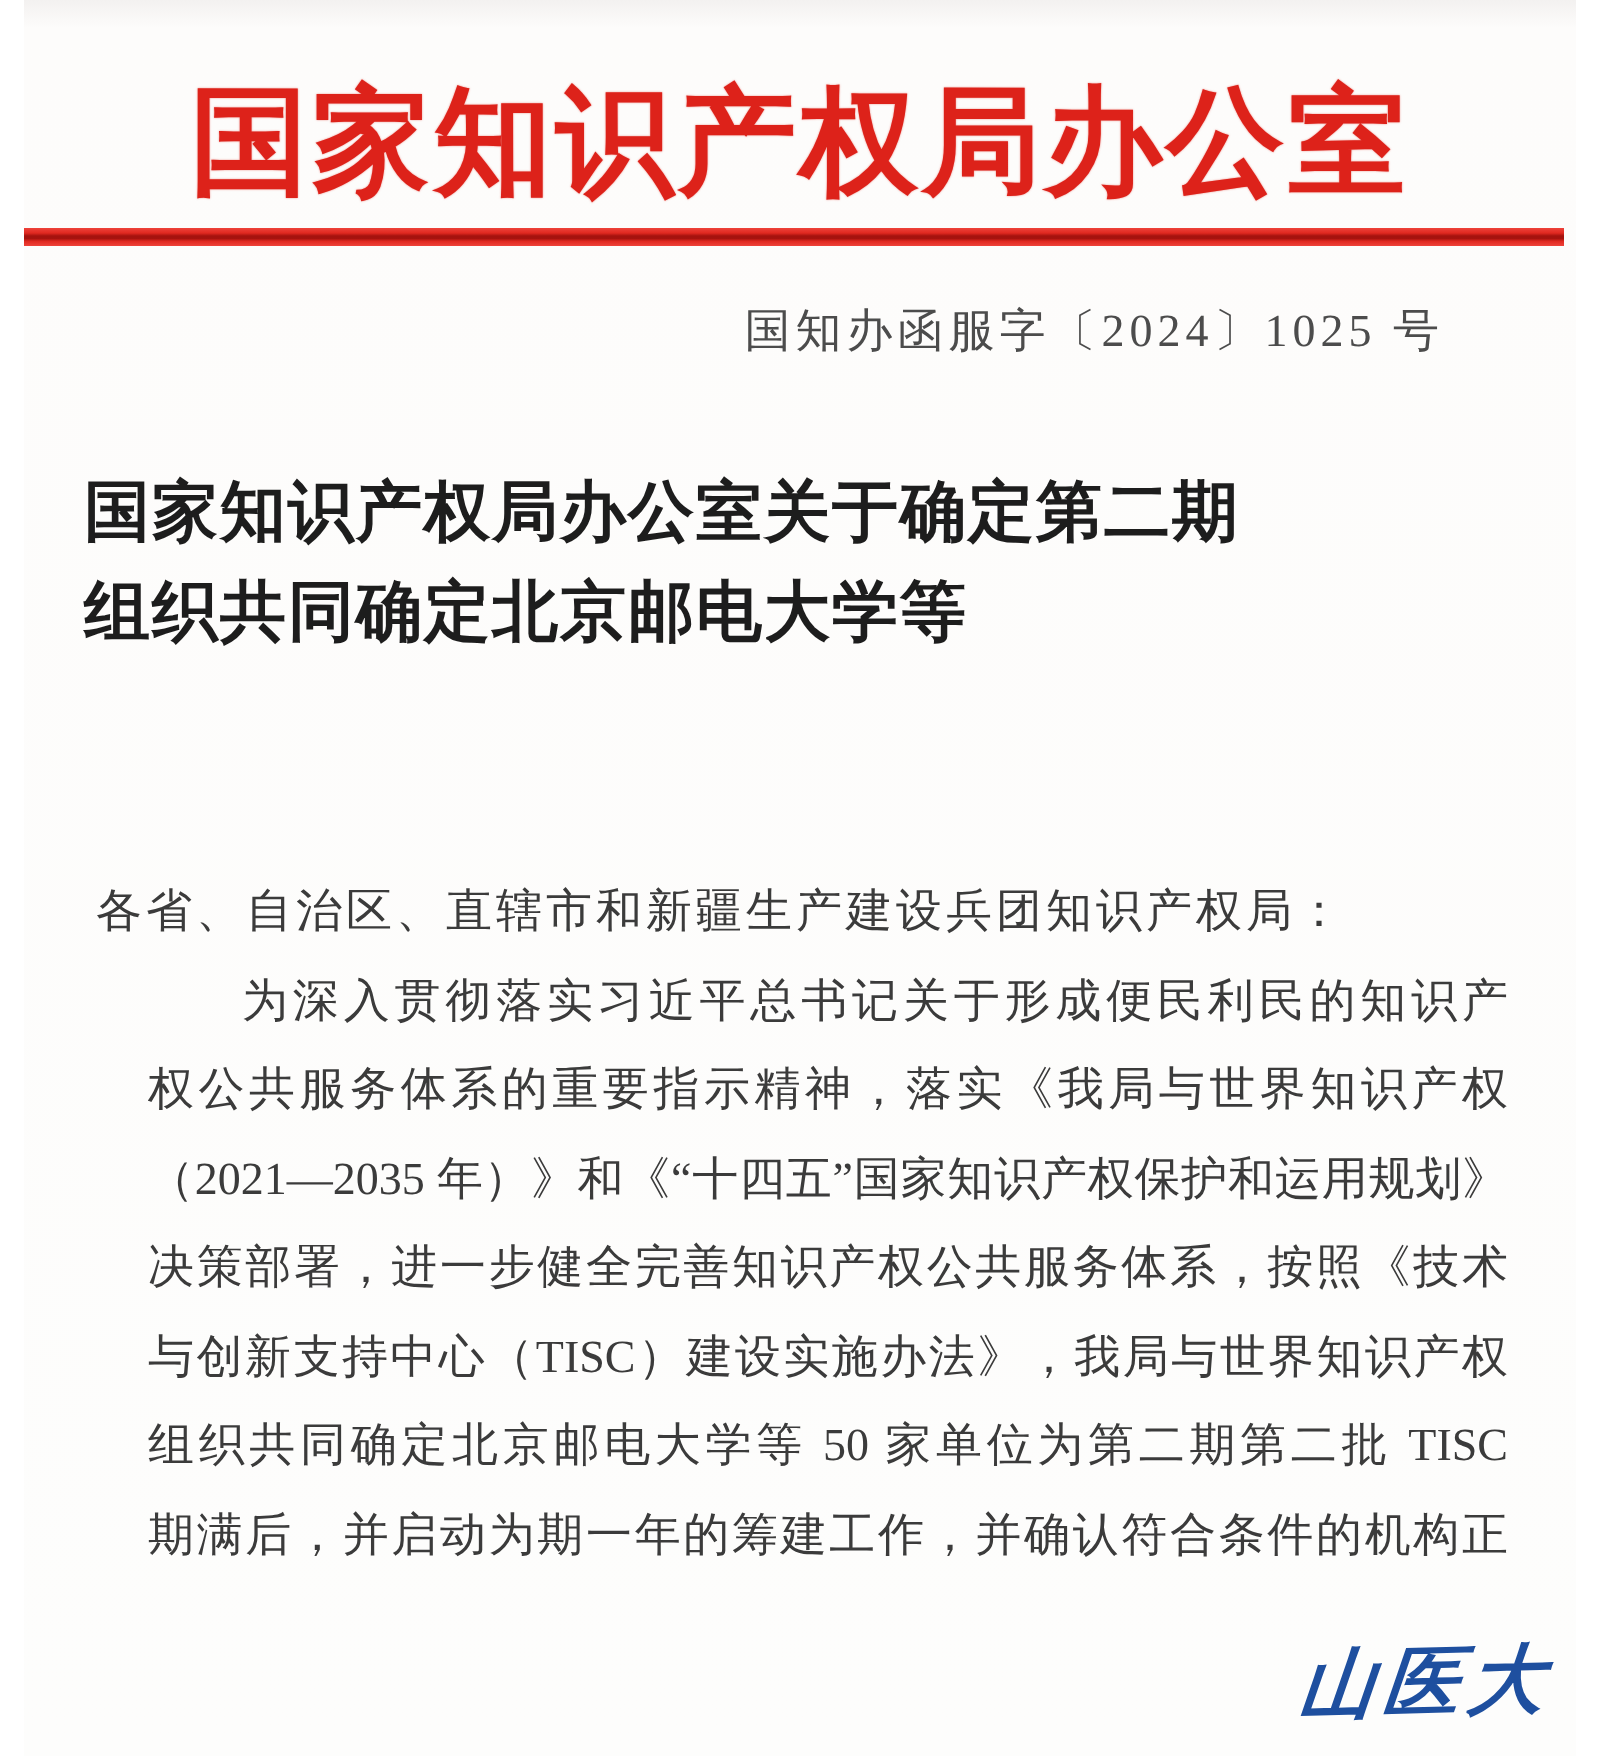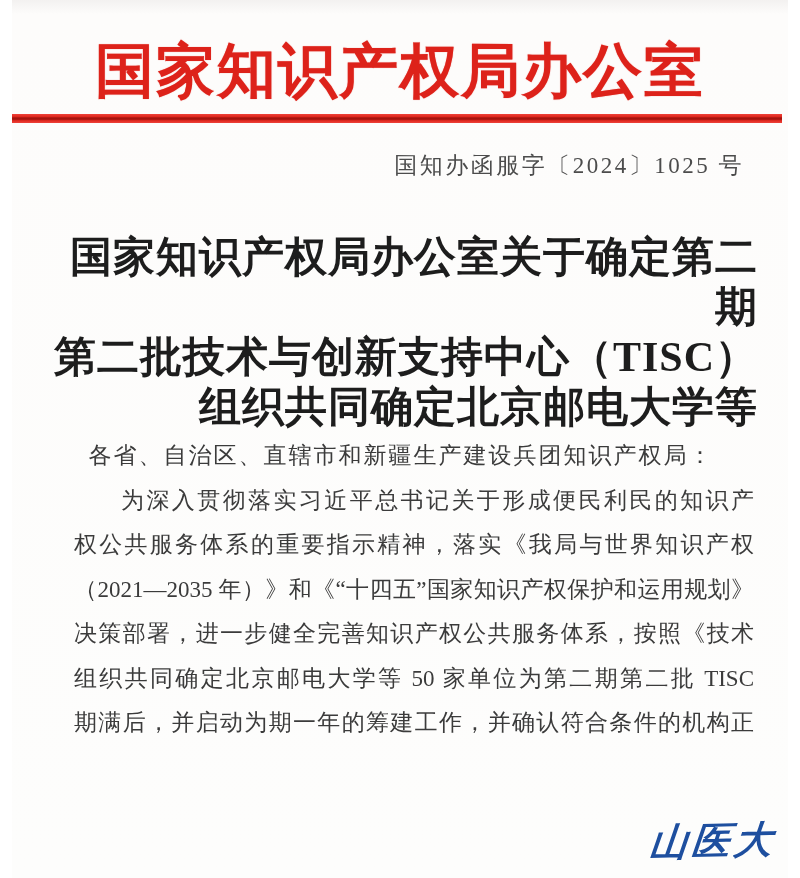--- a/index.html
+++ b/index.html
@@ -36,52 +36,51 @@
     width: 770px;
     height: 9px;
     background: linear-gradient(180deg,
       #ee423a 0%, #e02920 28%,
       #a5130e 44%, #a5130e 58%,
       #e02920 74%, #ee423a 100%);
   }
   .doc-number {
     position: absolute;
     top: 150px;
-    right: 44px;
+    right: 66px;
     font-size: 23px;
     letter-spacing: 2.5px;
     color: #4c4c4c;
     white-space: nowrap;
   }
   .doc-title {
     position: absolute;
     top: 232px;
     left: 30px;
     right: 30px;
-    text-align: right;
-    font-size: 42px;
+    text-align: left;
+    font-size: 33px;
     line-height: 50px;
     font-weight: bold;
     color: #1d1d1d;
     letter-spacing: 1px;
   }
   .body-block {
     position: absolute;
     top: 434px;
     left: 36px;
     width: 706px;
     font-size: 23px;
     color: #3b3b3b;
   }
   .body-line {
     height: 44.5px;
     line-height: 44.5px;
     white-space: nowrap;
     overflow: hidden;
-    text-align: center;
   }
   .body-line.justified {
     text-align: justify;
     text-align-last: justify;
     white-space: normal;
     margin-left: 26px;
   }
   .body-line.indented {
     padding-left: 47px;
   }
@@ -107,29 +106,29 @@
 <div class="page">
 
   <div class="agency-header">国家知识产权局办公室</div>
 
   <div class="red-rule"></div>
 
   <div class="doc-number">国知办函服字〔2024〕1025 号</div>
 
   <div class="doc-title">
     <div>国家知识产权局办公室关于确定第二期</div>
-    <div>第二批技术与创新支持中心（TISC）</div>
     <div>组织共同确定北京邮电大学等</div>
   </div>
 
   <div class="body-block">
     <div class="body-line salutation">各省、自治区、直辖市和新疆生产建设兵团知识产权局：</div>
     <div class="body-line justified indented">为深入贯彻落实习近平总书记关于形成便民利民的知识产</div>
     <div class="body-line justified">权公共服务体系的重要指示精神，落实《我局与世界知识产权</div>
     <div class="body-line justified">（2021—2035 年）》和《“十四五”国家知识产权保护和运用规划》</div>
     <div class="body-line justified">决策部署，进一步健全完善知识产权公共服务体系，按照《技术</div>
+    <div class="body-line justified">与创新支持中心（TISC）建设实施办法》，我局与世界知识产权</div>
     <div class="body-line justified">组织共同确定北京邮电大学等 50 家单位为第二期第二批 TISC</div>
     <div class="body-line justified">期满后，并启动为期一年的筹建工作，并确认符合条件的机构正</div>
   </div>
 
   <div class="watermark">山医大</div>
 
 </div>
 
 </body></html>

